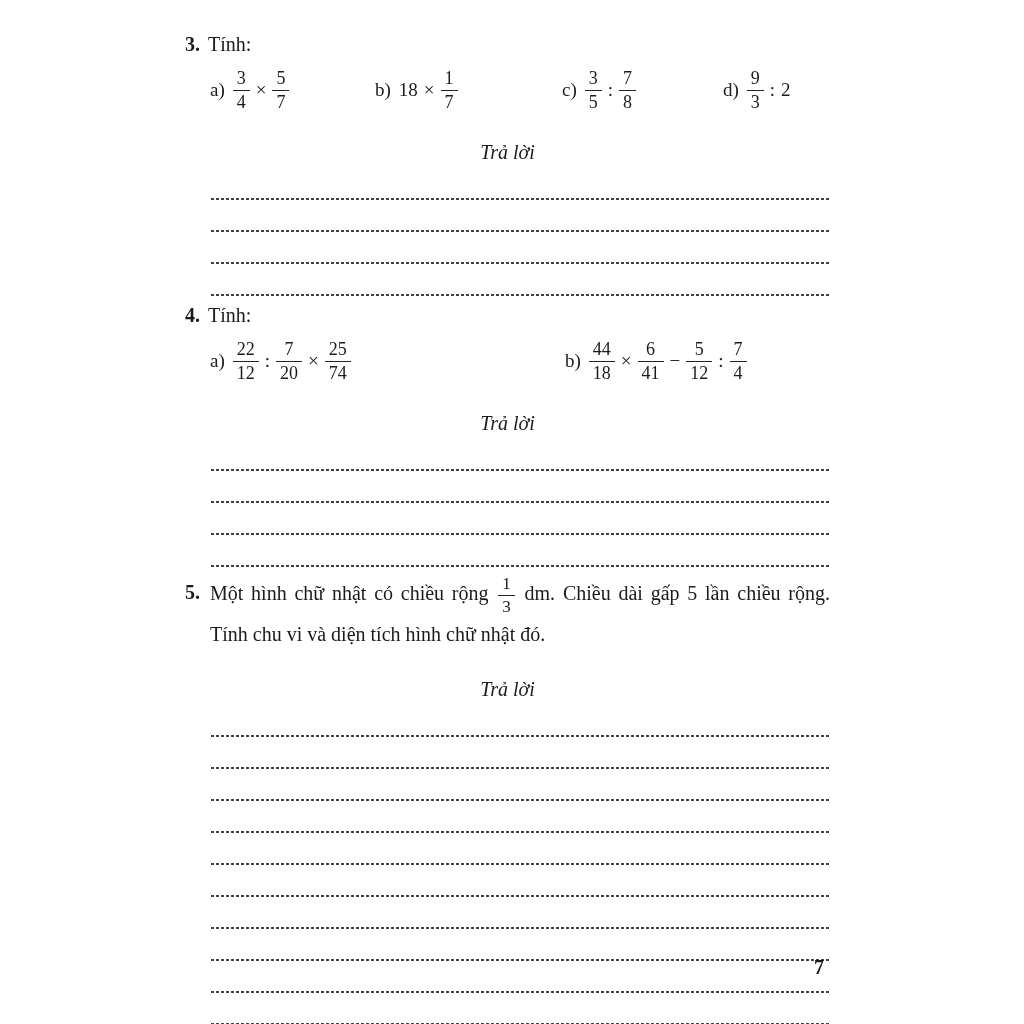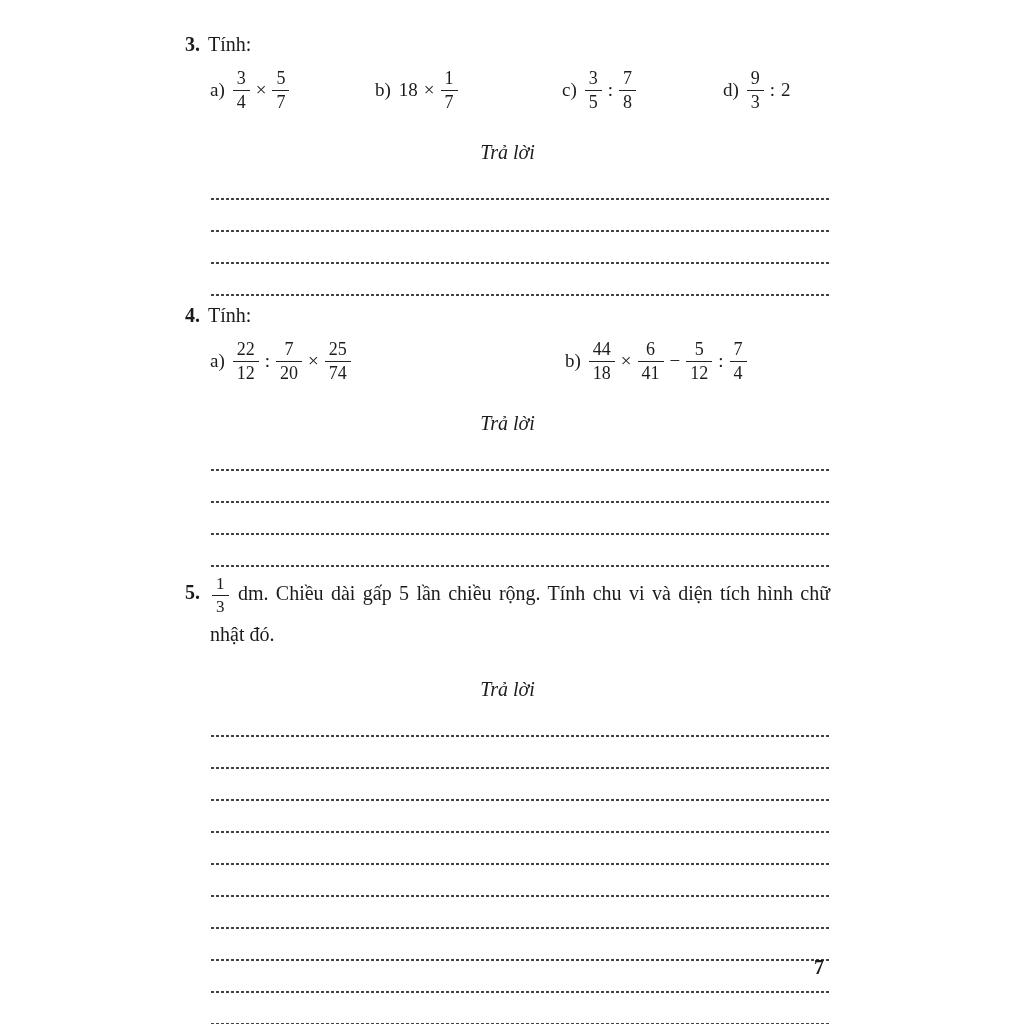--- a/index.html
+++ b/index.html
@@ -236,21 +236,21 @@
           <div class="dotted-line"></div>
           <div class="dotted-line"></div>
           <div class="dotted-line"></div>
           <div class="dotted-line"></div>
         </div>
     </div>
 
     <div class="exercise">
       <div class="para">
         <span class="ex-num">5.</span>
-        <div class="para-text"><span class="frac"><span class="num">1</span><span class="den">3</span></span><span class="tok"> dm. Chiều dài gấp 5 lần chiều rộng. Tính chu vi và diện tích hình chữ nhật đó.</span></div>
+        <div class="para-text"><span class="tok">Một hình chữ nhật có chiều rộng </span><span class="frac"><span class="num">1</span><span class="den">3</span></span><span class="tok"> dm. Chiều dài gấp 5 lần chiều rộng. Tính chu vi và diện tích hình chữ nhật đó.</span></div>
       </div>
       <div class="answer-label">Trả lời</div>
       <div class="answer-lines">
           <div class="dotted-line"></div>
           <div class="dotted-line"></div>
           <div class="dotted-line"></div>
           <div class="dotted-line"></div>
           <div class="dotted-line"></div>
           <div class="dotted-line"></div>
           <div class="dotted-line"></div>

